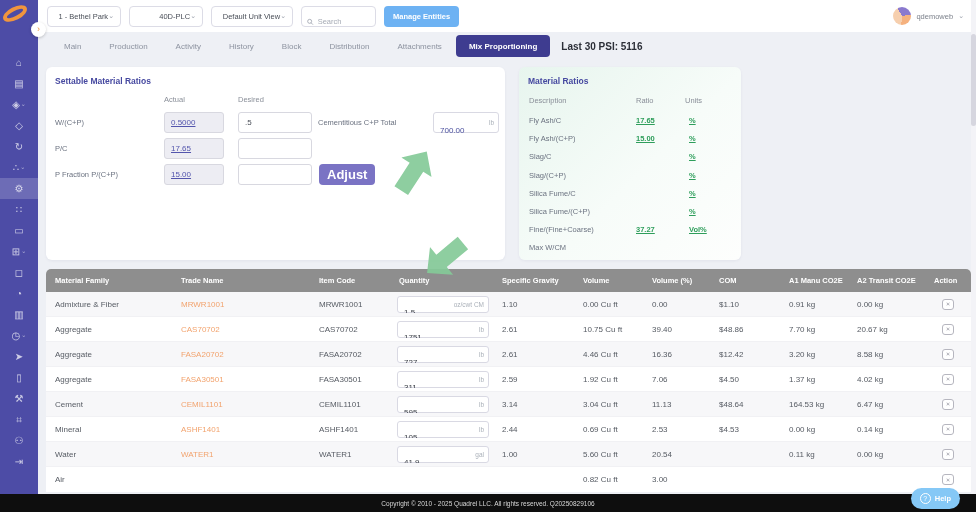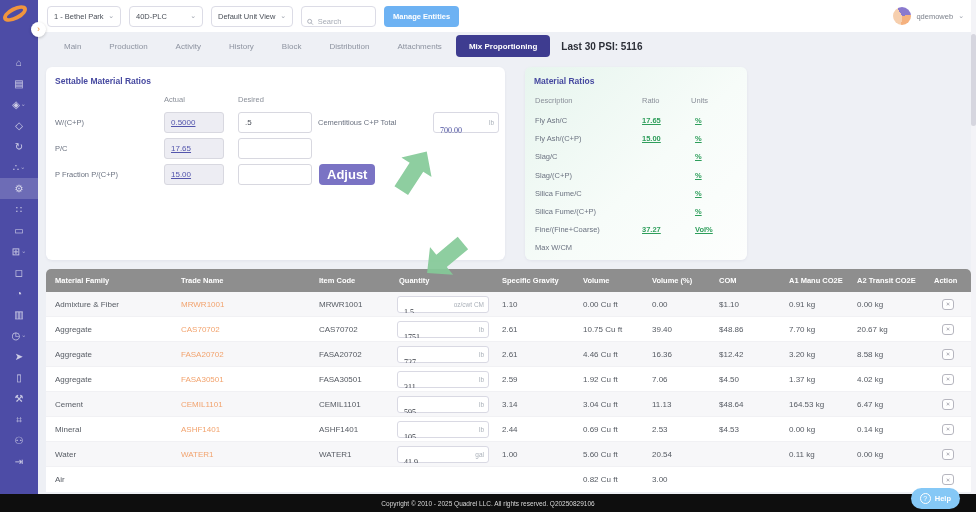--- a/index.html
+++ b/index.html
@@ -13,55 +13,55 @@
   .logo-ring { width:26px; height:13px; border:4px solid #f0953e; border-radius:50%; transform:rotate(-27deg); }
   .collapse { position:absolute; left:31px; top:22px; width:15px; height:15px; border-radius:50%; background:#fff; border:none; color:#f0953e; font-size:9px; line-height:13px; text-align:center; box-shadow:0 1px 3px rgba(0,0,0,.2); z-index:3; cursor:pointer; }
   .nav { position:absolute; top:52px; left:0; width:38px; display:flex; flex-direction:column; }
   .nav-item { height:21px; display:flex; align-items:center; justify-content:center; color:rgba(255,255,255,.72); font-size:10px; gap:1px; cursor:pointer; }
   .nav-item .chev { font-size:6px; color:rgba(255,255,255,.55); margin-top:-2px; }
   .nav-item.active { background:rgba(255,255,255,.18); }
 
   
   .main { position:absolute; left:38px; top:0; right:0; bottom:18px; background:#eef0f5; }
   .topbar { height:32px; background:#fff; display:flex; align-items:center; padding:0 12px 0 9px; gap:8px; }
-  .select { height:21px; border:1px solid #dcdce6; border-radius:4px; background:#fff; display:flex; align-items:center; justify-content:space-between; padding:0 6px; font-size:7.5px; color:#4a4f58; cursor:pointer; }
+  .select { height:21px; border:1px solid #dcdce6; border-radius:4px; background:#fff; display:flex; align-items:center; justify-content:flex-end; padding:0 6px; font-size:7.5px; color:#4a4f58; cursor:pointer; }
   .sel-1 { width:74px; } .sel-2 { width:74px; } .sel-3 { width:82px; }
   .select .chev { color:#9aa0ab; font-size:7px; }
   .search { width:75px; height:21px; border:1px solid #dcdce6; border-radius:4px; display:flex; align-items:flex-end; padding:0 5px; gap:4px; background:#fff; }
   .search input { border:none; outline:none; width:100%; font-size:7.5px; color:#4a4f58; font-family:"Liberation Sans",sans-serif; }
   .search input::placeholder { color:#a6abb5; }
   .btn-primary { height:21px; background:#6db2f3; color:#fff; border:none; border-radius:4px; font-size:7.5px; font-weight:bold; padding:0 9px; cursor:pointer; font-family:"Liberation Sans",sans-serif; }
   .user { margin-left:auto; display:flex; align-items:center; gap:5px; cursor:pointer; }
   .avatar { width:18px; height:18px; border-radius:50%; background:conic-gradient(from -30deg,#8a79ce 0 110deg,#f5b17e 110deg 215deg,#f6cfae 215deg 360deg); }
   .uname { font-size:7.5px; color:#7d828c; }
   .user .chev { font-size:7px; color:#9aa0ab; }
 
   .tabbar { height:24px; margin-top:2px; display:flex; align-items:center; padding-left:12px; }
   .tab { font-size:8px; color:#8d93a0; padding:0 14px; cursor:pointer; white-space:nowrap; }
   .tab.active { background:#3e3c90; color:#fff; font-weight:bold; border-radius:4px; height:22px; display:flex; align-items:center; padding:0 13px; }
   .last30 { margin-left:11px; font-size:10px; font-weight:bold; color:#2c2f38; white-space:nowrap; }
 
   
-  .cards { display:flex; gap:20px; margin:9px 0 0 8px; }
+  .cards { display:flex; gap:14px; margin:9px 0 0 8px; }
   .card { background:#fff; border-radius:6px; box-shadow:0 1px 3px rgba(40,40,90,.06); }
   .card-title { font-size:8.5px; font-weight:bold; color:#4649a0; margin:9px 0 0 9px; }
   .card-settable { width:459px; height:193px; position:relative; }
   .s-head { position:relative; height:16px; margin-top:9px; font-size:7.5px; color:#8a8f99; }
   .s-actual-h { position:absolute; left:118px; } .s-desired-h { position:absolute; left:192px; }
   .s-row { position:relative; height:26px; }
   .s-label { position:absolute; left:9px; top:7px; font-size:7.5px; color:#6b7280; }
   .s-actual { position:absolute; left:118px; top:1px; width:60px; height:21px; background:#ededf3; border:1px solid #d8d8e0; border-radius:3px; display:flex; align-items:center; padding-left:6px; }
   .s-actual a { font-size:8px; color:#5355ad; text-decoration:underline; cursor:pointer; }
   .s-desired { position:absolute; left:192px; top:1px; width:74px; height:21px; background:#fff; border:1px solid #d8d8e0; border-radius:3px; font-size:8px; color:#4a4f58; padding-left:6px; outline:none; font-family:"Liberation Sans",sans-serif; }
   .radio { position:absolute; top:6px; display:flex; align-items:center; gap:4px; font-size:7.5px; color:#6b7280; cursor:pointer; }
   .rdot { width:9px; height:9px; border-radius:50%; border:1px solid #b9bcc8; background:#fff; }
   .rdot.checked { border:3px solid #4d4ca6; }
   .cement-label { position:absolute; left:272px; top:7px; font-size:7.5px; color:#6b7280; }
   .unit-input { border:1px solid #d9d9e3; border-radius:3px; background:#fff; display:flex; align-items:center; padding:0 4px 0 6px; }
-  .unit-input input { border:none; outline:none; width:100%; font-size:8px; color:#4a4f9e; font-family:Liberation Serif, serif; background:transparent;margin-top:16px; }
+  .unit-input input { border:none; outline:none; width:100%; font-size:8px; color:#4a4f9e; font-family:Liberation Sans, sans-serif; background:transparent;margin-top:16px; }
   .unit-input .unit { font-size:6.5px; color:#aab0b9; }
   .cement-input { position:absolute; left:387px; top:1px; width:66px; height:21px; }
   .btn-adjust { position:absolute; left:273px; top:1px; height:21px; background:#7a73c4; color:#fff; border:none; border-radius:4px; font-size:13px; font-weight:bold; padding:0 8px; cursor:pointer; font-family:"Liberation Sans",sans-serif; }
 
   .card-ratios { width:222px; height:193px; background:linear-gradient(135deg,#e7f5ee 0%,#f7fcf9 55%,#fdfefd 100%); position:relative; }
   .r-head { position:relative; height:16px; margin-top:10px; font-size:7.5px; color:#8a8f99; }
   .r-desc-h { position:absolute; left:10px; } .r-ratio-h { position:absolute; left:117px; } .r-units-h { position:absolute; left:166px; }
   .r-row { position:relative; height:18.2px; }
   .r-desc { position:absolute; left:10px; top:4px; font-size:7.5px; color:#6b7280; }
   .r-ratio { position:absolute; left:117px; top:4px; font-size:7.5px; color:#2e9e5b; text-decoration:underline; font-weight:bold; cursor:pointer; }

